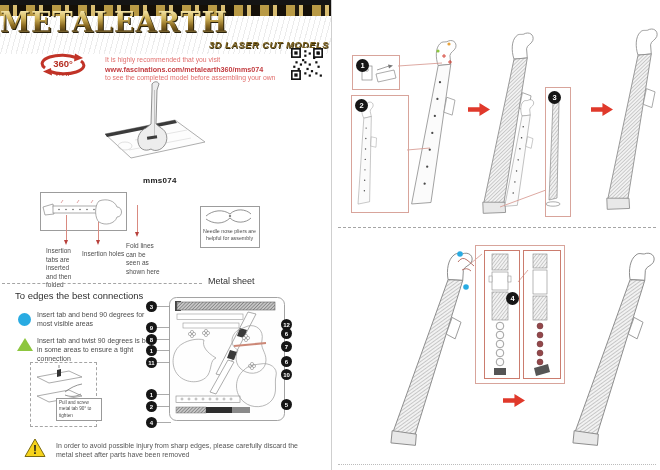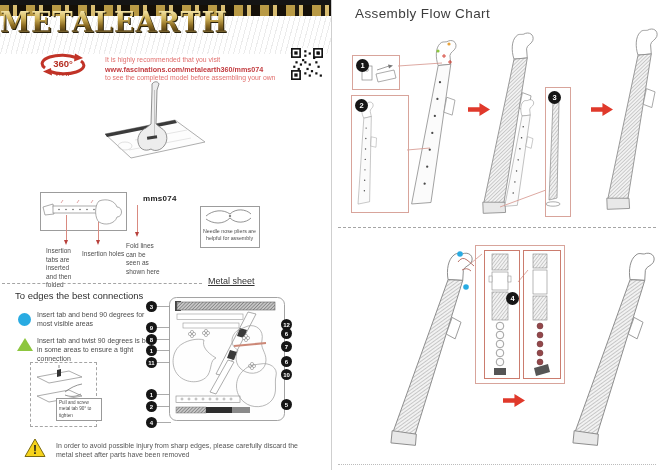--- a/index.html
+++ b/index.html
@@ -46,20 +46,21 @@
 <body>
 
 <div class="stage">
 
   <div class="abs" style="left:0;top:0;width:332px;height:470px;">
 
     <div class="banner">
       <div class="banner-black"></div>
       <div class="tab-strip"></div>
       <div class="logo">METALEARTH</div>
+      <div class="logo-sub">3D LASER CUT MODELS</div>
     </div>
 
     <svg class="abs" style="left:40px;top:51px;" width="46" height="30" viewBox="0 0 46 30">
       <path d="M5,17 A20 8.5 0 0 1 36,6.5" fill="none" stroke="#c13327" stroke-width="3"></path>
       <polygon points="35,2.5 43,7 34,10.5" fill="#c13327"></polygon>
       <path d="M41,10 A20 8.5 0 0 1 10,20.5" fill="none" stroke="#c13327" stroke-width="3"></path>
       <polygon points="11,17 3,20.5 12,24.5" fill="#c13327"></polygon>
       <text x="23" y="16" text-anchor="middle" font-size="9.5" font-weight="bold" fill="#b52e22">360°</text>
       <text x="23" y="24.5" text-anchor="middle" font-size="5.5" letter-spacing="1" fill="#b52e22">view</text>
     </svg>
@@ -109,21 +110,21 @@
 
     <svg class="abs" style="left:95px;top:78px;" width="115" height="102" viewBox="0 0 115 102">
       <polygon points="10,56 80,42 110,64 36,80" fill="#fdfdfd" stroke="#999" stroke-width="0.8"></polygon>
       <polygon points="10,56 80,42 82,45 12,59" fill="#3a3a3a"></polygon>
       <ellipse cx="30" cy="68" rx="7" ry="4" fill="none" stroke="#cccccc" stroke-width="0.6"></ellipse>
       <path d="M40,62 L92,52 M34,72 L96,60" stroke="#d5d5d5" stroke-width="0.6" fill="none"></path>
       <path d="M57,6 C59,3 63,3 64,6 L62,12 L61,46 L66,50 C72,53 74,62 69,68 C66,72 60,74 56,71 C50,74 44,71 43,64 C42,58 46,52 51,50 L56,46 L57,12 Z" fill="#ededed" stroke="#777" stroke-width="0.8"></path>
       <line x1="59.5" y1="12" x2="59.5" y2="60" stroke="#999" stroke-width="0.5"></line>
       <rect x="52" y="58" width="10" height="3" fill="#3c3c3c" transform="rotate(-8 57 59)"></rect>
     </svg>
-    <div class="t nw" style="left:143px;top:194px;font-size:8px;font-weight:bold;color:#1a1a1a;letter-spacing:0.3px;">mms074</div>
+    <div class="t nw" style="left:143px;top:176px;font-size:8px;font-weight:bold;color:#1a1a1a;letter-spacing:0.3px;">mms074</div>
 
     <div class="linebox" style="left:40px;top:192px;width:85px;height:37px;"></div>
     <svg class="abs" style="left:41px;top:193px;" width="83" height="35" viewBox="0 0 83 35">
       <polygon points="2,14 12,11 13,21 4,22" fill="#fff" stroke="#888" stroke-width="0.7"></polygon>
       <rect x="12" y="13" width="46" height="7" fill="#fff" stroke="#888" stroke-width="0.7"></rect>
       <g fill="#666">
           <circle cx="18" cy="16.5" r="0.8"></circle>
           <circle cx="25" cy="16.5" r="0.8"></circle>
           <circle cx="32" cy="16.5" r="0.8"></circle>
           <circle cx="39" cy="16.5" r="0.8"></circle>
@@ -166,21 +167,21 @@
       <polygon points="5,13 37,7 50,13 17,19" fill="#fff" stroke="#888" stroke-width="0.7"></polygon>
       <polygon points="25,6 29,5 29,12 25,13" fill="#333"></polygon>
       <path d="M27,1 l0,3" stroke="#555" stroke-width="0.7"></path>
       <polygon points="5,32 37,26 50,32 17,38" fill="#fff" stroke="#888" stroke-width="0.7"></polygon>
       <path d="M33,28 C38,24 44,21 50,20 M33,31 C38,33 44,33 49,30" fill="none" stroke="#777" stroke-width="0.8"></path>
     </svg>
     <div class="abs" style="left:56px;top:398px;width:40px;border:0.5px solid #999;background:#fff;padding:1px 2px;">
       <div class="t" style="position:static;font-size:4.6px;line-height:1.4;">Pull and screw metal tab 90° to tighten</div>
     </div>
 
-    <div class="t nw" style="left:208px;top:276px;font-size:9px;color:#333;text-decoration:underline;">Metal sheet</div>
+    <div class="t nw" style="left:208px;top:276px;font-size:9px;color:#333;">Metal sheet</div>
     <svg class="abs" style="left:168px;top:296px;z-index:2;" width="118" height="126" viewBox="0 0 118 126">
       <defs>
         <pattern id="lhatch" width="2.4" height="2.4" patternUnits="userSpaceOnUse" patternTransform="rotate(45)">
           <rect width="2.4" height="2.4" fill="#c7c7c7"></rect>
           <line x1="0" y1="0" x2="0" y2="2.4" stroke="#4f4f4f" stroke-width="0.9"></line>
         </pattern>
       </defs>
       <rect x="1.5" y="1.5" width="115" height="123" rx="7" fill="#fefefe" stroke="#999" stroke-width="0.9"></rect>
       <rect x="7" y="5" width="6" height="10" fill="#444"></rect>
       <rect x="9" y="6" width="98" height="8" fill="url(#lhatch)" stroke="#666" stroke-width="0.6"></rect>
@@ -265,21 +266,20 @@
       <polygon points="11,1 21,18.5 1,18.5" fill="#f6d31c" stroke="#7a6a10" stroke-width="1"></polygon>
       <text x="11" y="16" text-anchor="middle" font-size="12" font-weight="bold" fill="#1c1c1c">!</text>
     </svg>
     <div class="t" style="left:56px;top:441px;width:252px;font-size:7px;color:#555;">In order to avoid possible injury from sharp edges, please carefully discard the metal sheet after parts have been removed</div>
   </div>
 
   <div class="vdivider"></div>
 
   <div class="abs" style="left:332px;top:0;width:328px;height:470px;overflow:hidden;">
 
-    <div class="heading-flow" style="left:23px;top:6px;">Assembly Flow Chart</div>
 
     <svg class="abs" style="left:0;top:0;z-index:1;" width="328" height="470" viewBox="0 0 328 470">
       <defs>
         <pattern id="hatchR" width="2.6" height="2.6" patternUnits="userSpaceOnUse" patternTransform="rotate(38)">
           <rect width="2.6" height="2.6" fill="#f2f2f2"></rect>
           <line x1="0" y1="0" x2="0" y2="2.6" stroke="#9d9d9d" stroke-width="0.9"></line>
         </pattern>
         <g id="neckHatch">
           <path d="M16,2 C21,-2 27,1 26,7 C25,11 21,12 21,16 L23,25 L10,28 C6,20 5,10 9,5 C11,2 13,3 16,2 Z" fill="#fff" stroke="#8a8a8a" stroke-width="0.8"></path>
           <polygon points="10,28 23,25 20,172 0,176" fill="url(#hatchR)" stroke="#8a8a8a" stroke-width="0.8"></polygon>

